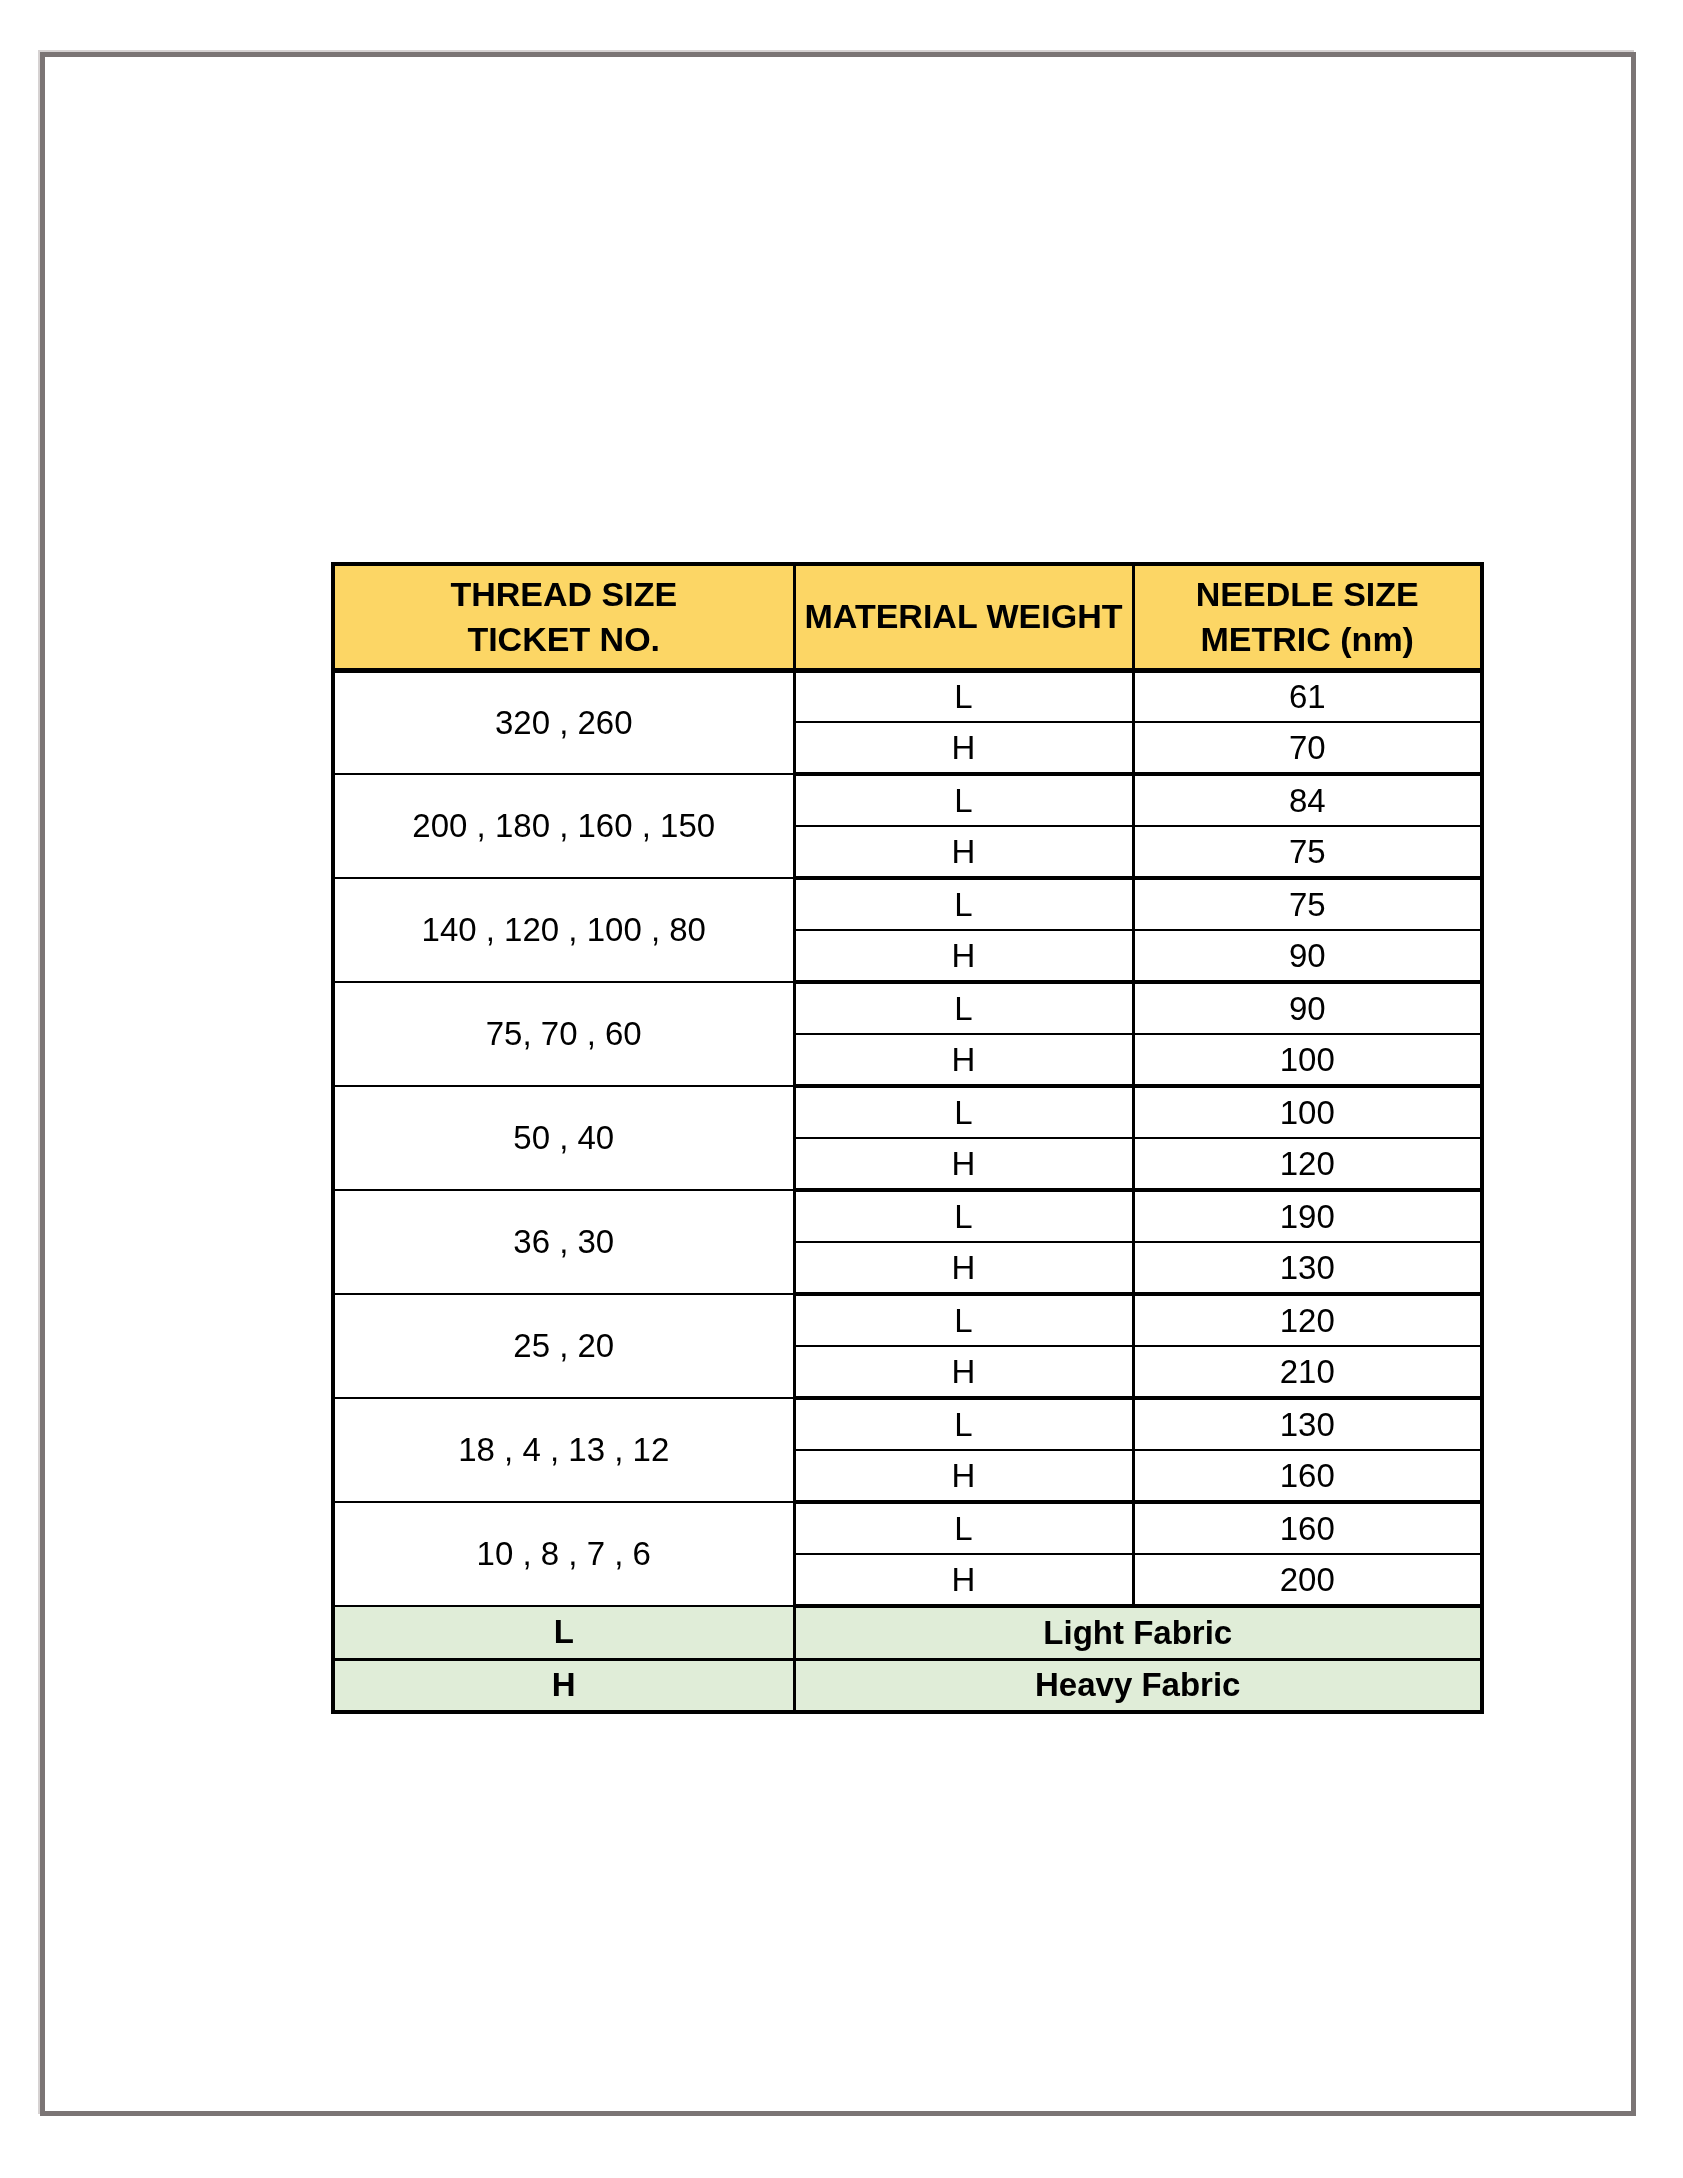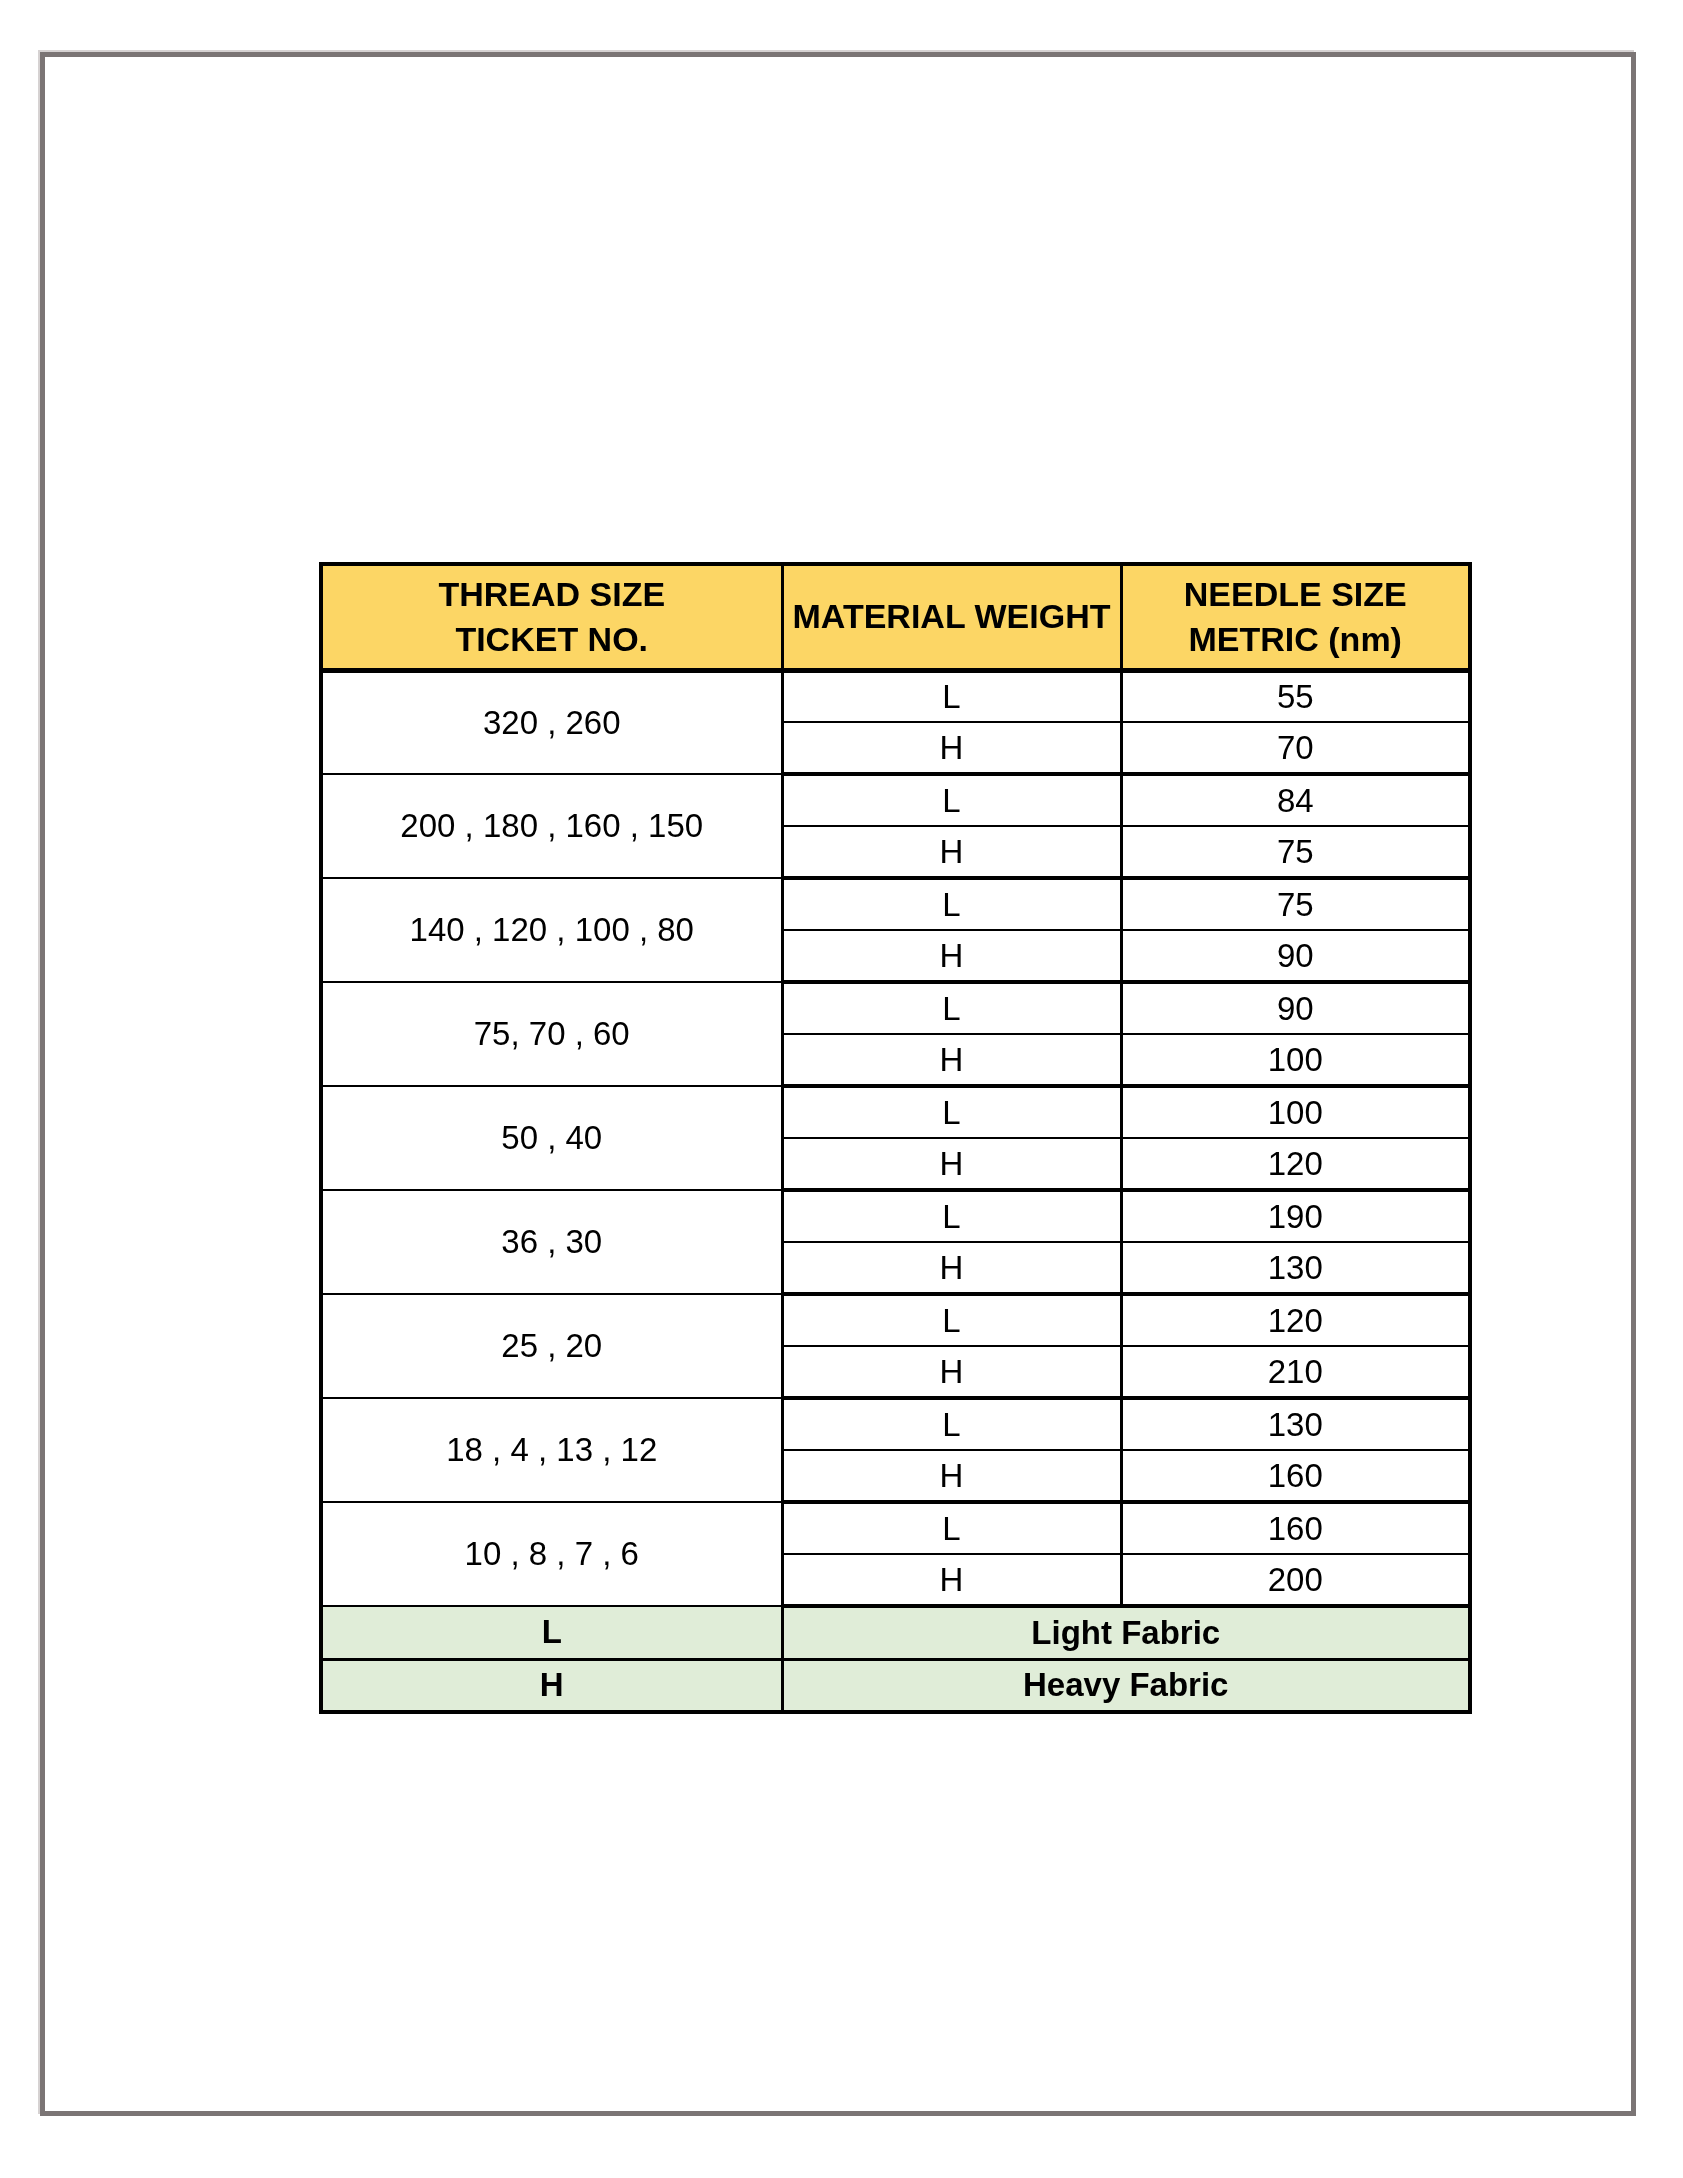--- a/index.html
+++ b/index.html
@@ -28,21 +28,21 @@
     top: 52px;
     width: 1596px;
     height: 2064px;
     box-sizing: border-box;
     border: 5px solid var(--frame_border);
     box-shadow: -2px -2px 0 0 #d6d2d2;
     background: var(--page_bg);
   }
   table.needle-table {
     position: absolute;
-    left: 319px;
+    left: 331px;
     top: 562px;
     border-collapse: collapse;
     table-layout: fixed;
     border: 4px solid var(--table_border);
   }
   col.c1 { width: 461px; }
   col.c2 { width: 339px; }
   col.c3 { width: 349px; }
   th, td {
     border-left: 3px solid var(--table_border);
@@ -95,21 +95,21 @@
         <span class="hline">NEEDLE SIZE</span>
         <span class="hline">METRIC (nm)</span>
       </th>
     </tr>
   </thead>
   <tbody>
 
     <tr class="row-light">
       <td class="ticket-cell" rowspan="2">320 , 260</td>
       <td>L</td>
-      <td>55</td>
+      <td>61</td>
     </tr>
     <tr class="row-heavy">
       <td>H</td>
       <td>70</td>
     </tr>
 
     <tr class="row-light">
       <td class="ticket-cell" rowspan="2">200 , 180 , 160 , 150</td>
       <td>L</td>
       <td>84</td>

